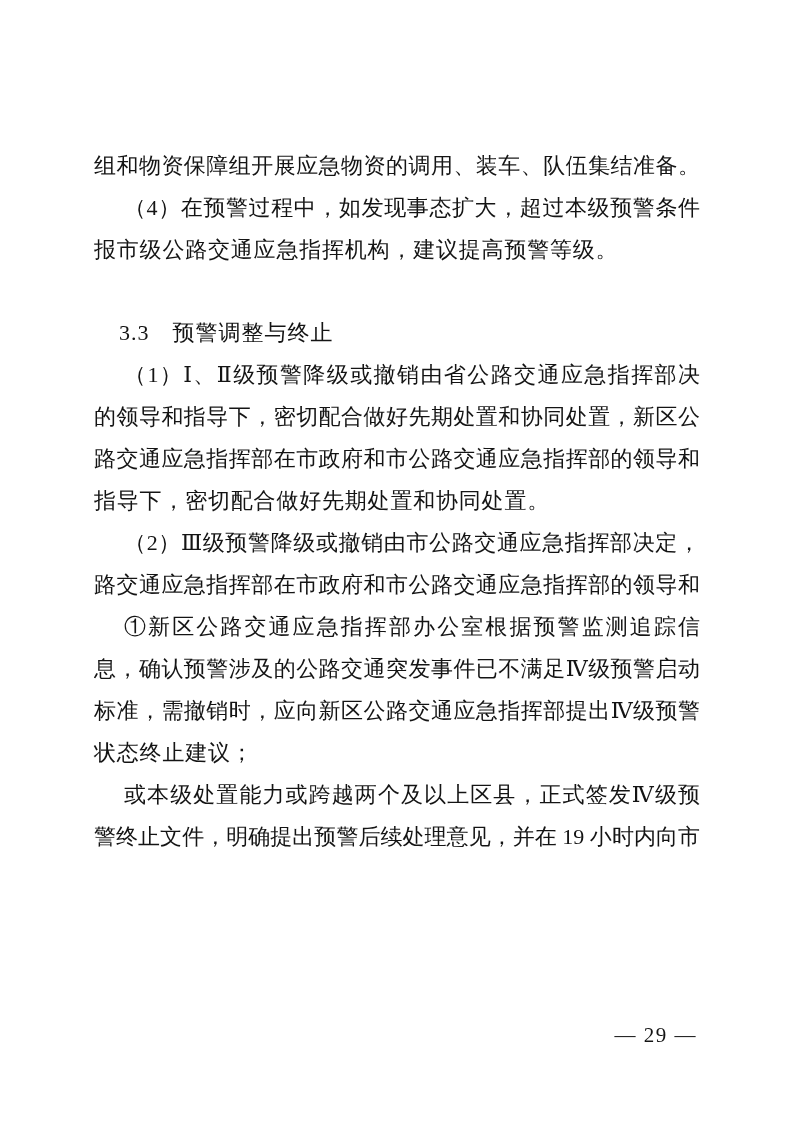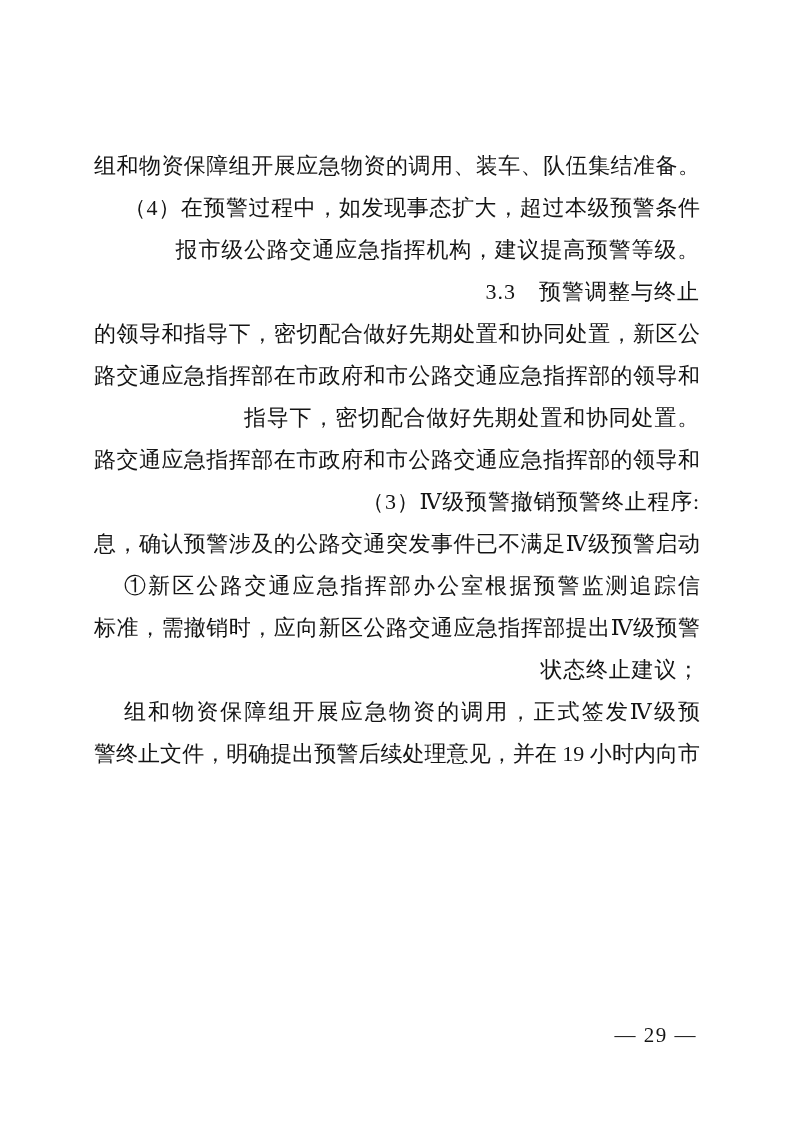--- a/index.html
+++ b/index.html
@@ -23,36 +23,37 @@
     top: 145px;
     left: 94px;
     width: 606px;
   }
   .line {
     height: 42px;
     line-height: 42px;
     font-size: 22px;
     letter-spacing: 0.8px;
     white-space: nowrap;
-    text-align: right;
+    text-align: left;
   }
   .line.fill {
     letter-spacing: 0;
     white-space: normal;
     text-align: justify;
     text-align-last: justify;
     overflow: hidden;
   }
   .line.indent {
     text-indent: 30px;
   }
   .line.heading {
     text-indent: 25px;
     letter-spacing: 1px;
     font-weight: normal;
+    margin-top: 41px;
   }
   .page-number {
     position: absolute;
     top: 1020px;
     left: 16px;
     right: 97px;
     height: 30px;
     line-height: 30px;
     text-align: right;
     font-size: 21px;
@@ -62,26 +63,27 @@
 </style>
 </head>
 <body>
 
 <div class="page">
   <div class="content" id="lines-container">
       <div class="line fill">组和物资保障组开展应急物资的调用、装车、队伍集结准备。</div>
       <div class="line fill indent">（4）在预警过程中，如发现事态扩大，超过本级预警条件</div>
       <div class="line">报市级公路交通应急指挥机构，建议提高预警等级。</div>
       <div class="line heading">3.3　预警调整与终止</div>
+      <div class="line fill indent">（1）Ⅰ、Ⅱ级预警降级或撤销由省公路交通应急指挥部决</div>
       <div class="line fill">的领导和指导下，密切配合做好先期处置和协同处置，新区公</div>
       <div class="line fill">路交通应急指挥部在市政府和市公路交通应急指挥部的领导和</div>
       <div class="line">指导下，密切配合做好先期处置和协同处置。</div>
+      <div class="line fill indent">（2）Ⅲ级预警降级或撤销由市公路交通应急指挥部决定，</div>
       <div class="line fill">路交通应急指挥部在市政府和市公路交通应急指挥部的领导和</div>
-      <div class="line indent">（3）Ⅳ级预警撤销预警终止程序:</div>
+      <div class="line fill indent">①新区公路交通应急指挥部办公室根据预警监测追踪信</div>
       <div class="line fill">息，确认预警涉及的公路交通突发事件已不满足Ⅳ级预警启动</div>
-      <div class="line fill indent">①新区公路交通应急指挥部办公室根据预警监测追踪信</div>
       <div class="line fill">标准，需撤销时，应向新区公路交通应急指挥部提出Ⅳ级预警</div>
       <div class="line">状态终止建议；</div>
-      <div class="line fill indent">组和物资保障组开展应急物资的调用，正式签发Ⅳ级预</div>
+      <div class="line fill indent">或本级处置能力或跨越两个及以上区县，正式签发Ⅳ级预</div>
       <div class="line fill">警终止文件，明确提出预警后续处理意见，并在 19 小时内向市</div>
     </div>
   <div class="page-number">— 29 —</div>
 </div>
 
 </body></html>

